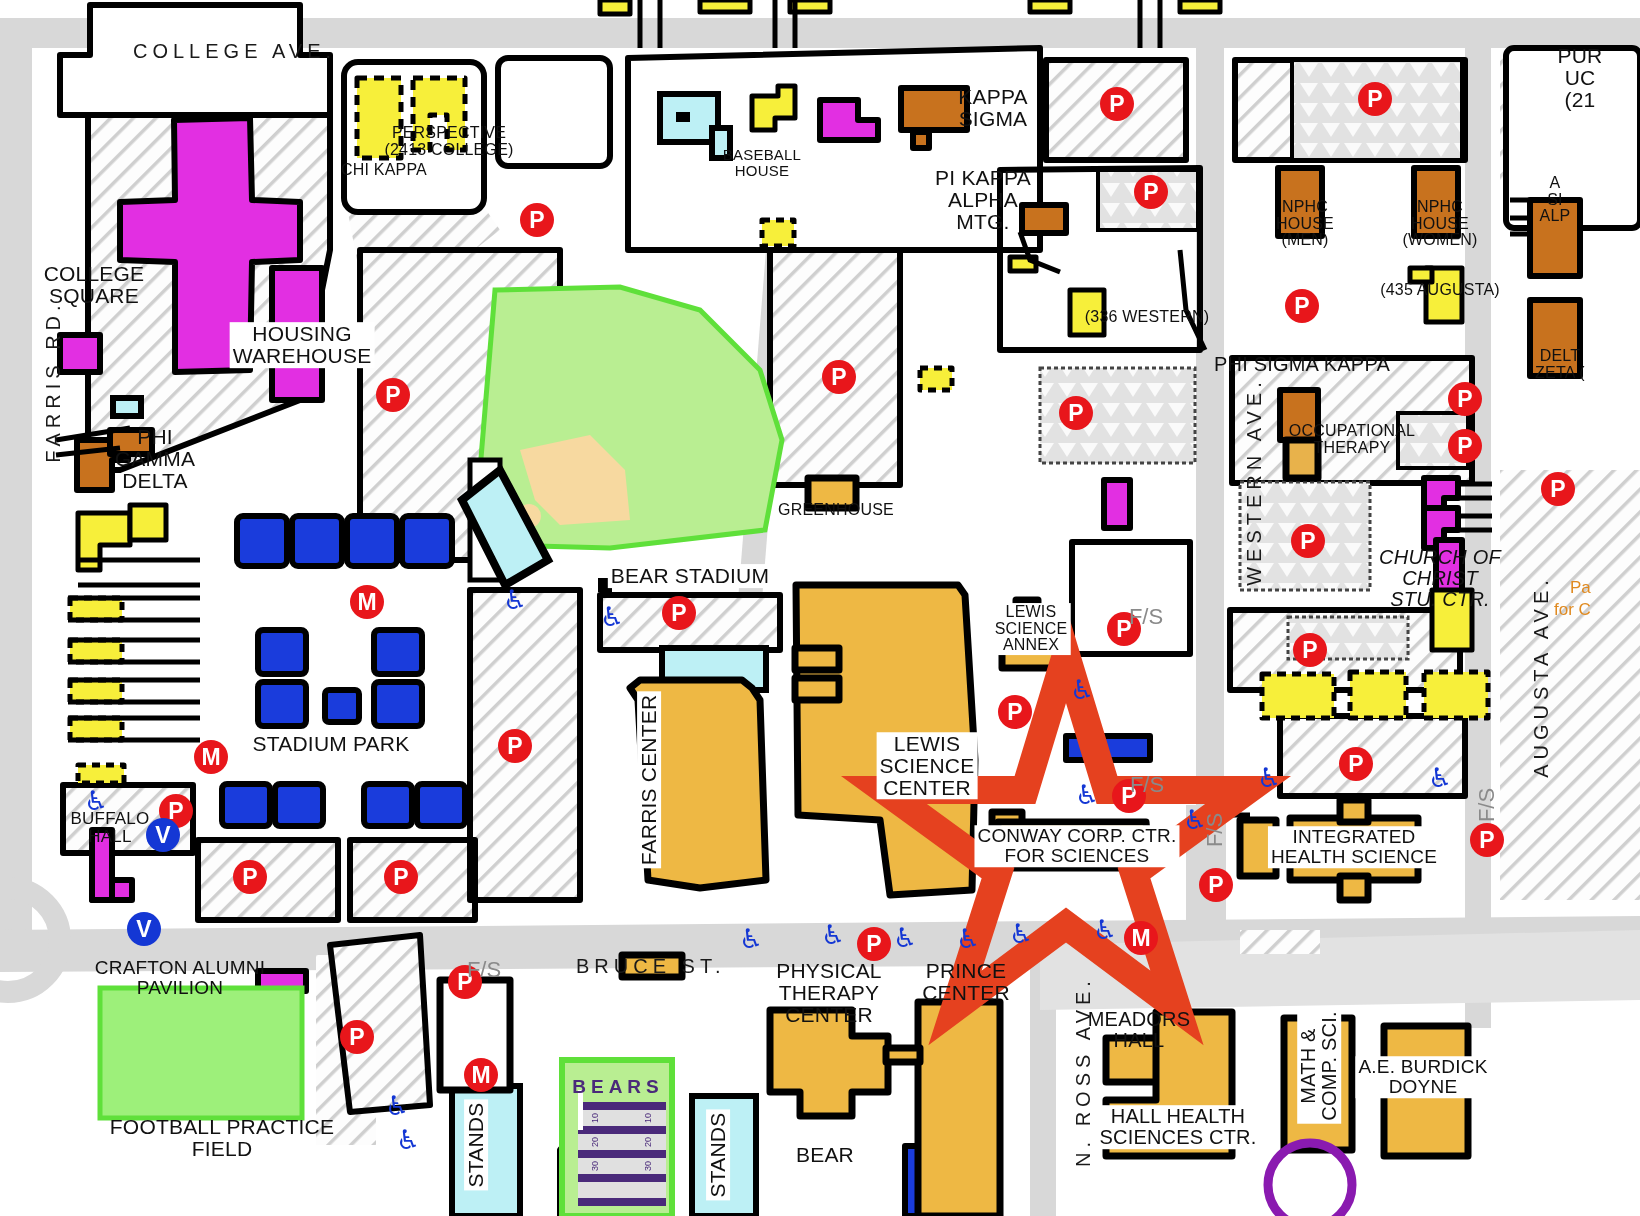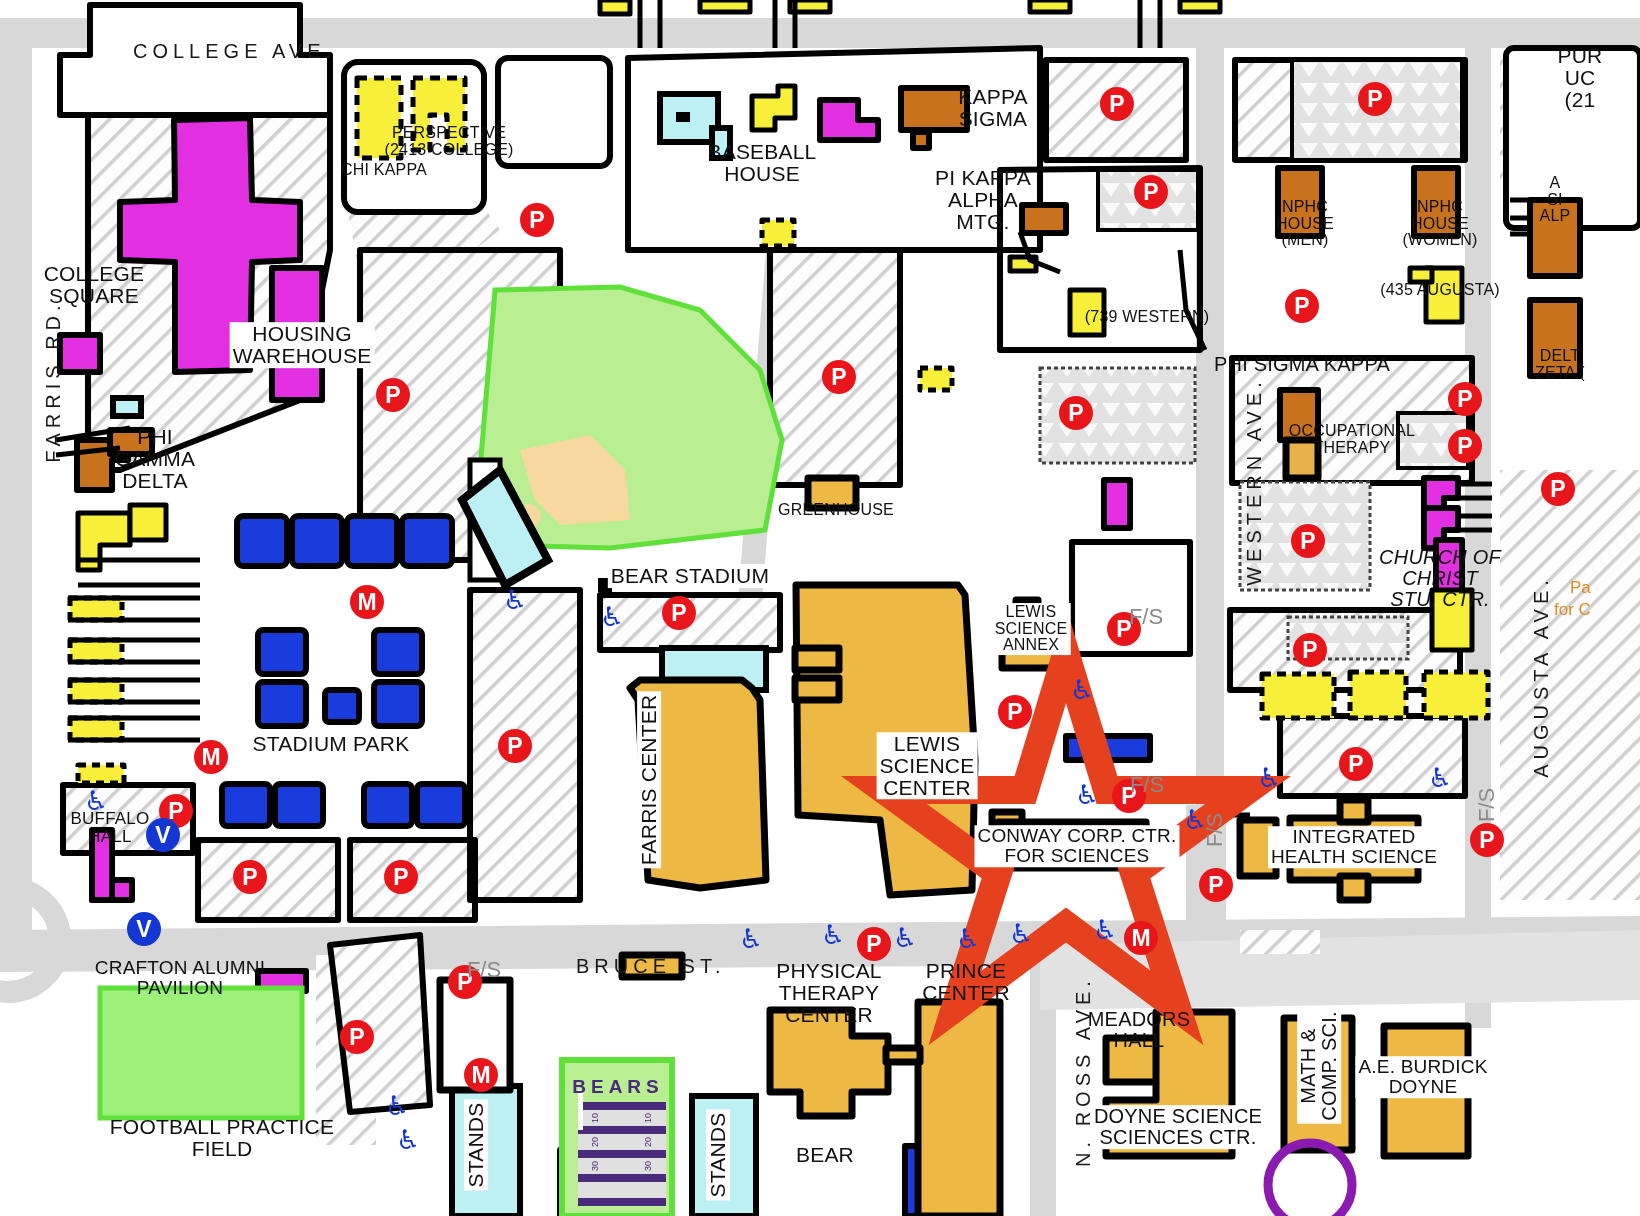--- a/index.html
+++ b/index.html
@@ -287,28 +287,28 @@
       <div class="street" style="left: 988px; top: 1060px; transform: rotate(-90deg);">N. ROSS AVE.</div>
     </div>
 <div id="labels-layer">
       <div class="lbl" style="font-size: 21px; left: 0px; top: 0px; transform: translate(-50%, -50%) translate(94px, 285px);">COLLEGE
 SQUARE</div>
       <div class="lbl box" style="font-size: 21px; left: 0px; top: 0px; transform: translate(-50%, -50%) translate(302px, 345px);">HOUSING
 WAREHOUSE</div>
       <div class="lbl" style="font-size: 16px; left: 0px; top: 0px; transform: translate(-50%, -50%) translate(449px, 142px);">PERSPECTIVE
 (2413 COLLEGE)</div>
       <div class="lbl" style="font-size: 16px; left: 0px; top: 0px; transform: translate(-50%, -50%) translate(384px, 170px);">CHI KAPPA</div>
-      <div class="lbl" style="font-size: 21px; left: 0px; top: 0px; transform: translate(-50%, -50%) translate(762px, 163px);">BASEBALL
+      <div class="lbl" style="font-size: 15px; left: 0px; top: 0px; transform: translate(-50%, -50%) translate(762px, 163px);">BASEBALL
 HOUSE</div>
       <div class="lbl" style="font-size: 21px; left: 0px; top: 0px; transform: translate(-50%, -50%) translate(993px, 108px);">KAPPA
 SIGMA</div>
       <div class="lbl" style="font-size: 21px; left: 0px; top: 0px; transform: translate(-50%, -50%) translate(983px, 200px);">PI KAPPA
 ALPHA
 MTG.</div>
-      <div class="lbl" style="font-size: 16px; left: 0px; top: 0px; transform: translate(-50%, -50%) translate(1147px, 317px);">(739 WESTERN)</div>
+      <div class="lbl" style="font-size: 16px; left: 0px; top: 0px; transform: translate(-50%, -50%) translate(1147px, 317px);">(336 WESTERN)</div>
       <div class="lbl" style="font-size: 16px; left: 0px; top: 0px; transform: translate(-50%, -50%) translate(1305px, 224px);">NPHC
 HOUSE
 (MEN)</div>
       <div class="lbl" style="font-size: 16px; left: 0px; top: 0px; transform: translate(-50%, -50%) translate(1440px, 224px);">NPHC
 HOUSE
 (WOMEN)</div>
       <div class="lbl" style="font-size: 16px; left: 0px; top: 0px; transform: translate(-50%, -50%) translate(1440px, 290px);">(435 AUGUSTA)</div>
       <div class="lbl" style="font-size: 20px; left: 0px; top: 0px; transform: translate(-50%, -50%) translate(1302px, 364px);">PHI SIGMA KAPPA</div>
       <div class="lbl" style="font-size: 16px; left: 0px; top: 0px; transform: translate(-50%, -50%) translate(1352px, 440px);">OCCUPATIONAL
 THERAPY</div>
@@ -338,21 +338,21 @@
 FOR SCIENCES</div>
       <div class="lbl box" style="font-size: 19px; left: 0px; top: 0px; transform: translate(-50%, -50%) translate(1354px, 847px);">INTEGRATED
 HEALTH SCIENCE</div>
       <div class="lbl" style="font-size: 21px; left: 0px; top: 0px; transform: translate(-50%, -50%) translate(829px, 993px);">PHYSICAL
 THERAPY
 CENTER</div>
       <div class="lbl" style="font-size: 21px; left: 0px; top: 0px; transform: translate(-50%, -50%) translate(966px, 982px);">PRINCE
 CENTER</div>
       <div class="lbl" style="font-size: 20px; left: 0px; top: 0px; transform: translate(-50%, -50%) translate(1139px, 1030px);">MEADORS
 HALL</div>
-      <div class="lbl box" style="font-size: 20px; left: 0px; top: 0px; transform: translate(-50%, -50%) translate(1178px, 1127px);">DOYNE SCIENCE
+      <div class="lbl box" style="font-size: 20px; left: 0px; top: 0px; transform: translate(-50%, -50%) translate(1178px, 1127px);">HALL HEALTH
 SCIENCES CTR.</div>
       <div class="lbl box" style="font-size: 20px; left: 0px; top: 0px; transform: translate(-50%, -50%) translate(1319px, 1066px) rotate(-90deg);">MATH &amp;
 COMP. SCI.</div>
       <div class="lbl box" style="font-size: 19px; left: 0px; top: 0px; transform: translate(-50%, -50%) translate(1423px, 1077px);">A.E. BURDICK
 DOYNE</div>
       <div class="lbl" style="font-size: 21px; left: 0px; top: 0px; transform: translate(-50%, -50%) translate(825px, 1155px);">BEAR</div>
       <div class="lbl box" style="font-size: 21px; left: 0px; top: 0px; transform: translate(-50%, -50%) translate(476px, 1145px) rotate(-90deg);">STANDS</div>
       <div class="lbl box" style="font-size: 21px; left: 0px; top: 0px; transform: translate(-50%, -50%) translate(718px, 1155px) rotate(-90deg);">STANDS</div>
       <div class="lbl" style="font-size: 21px; left: 0px; top: 0px; transform: translate(-50%, -50%) translate(1580px, 78px);">PUR
 UC

